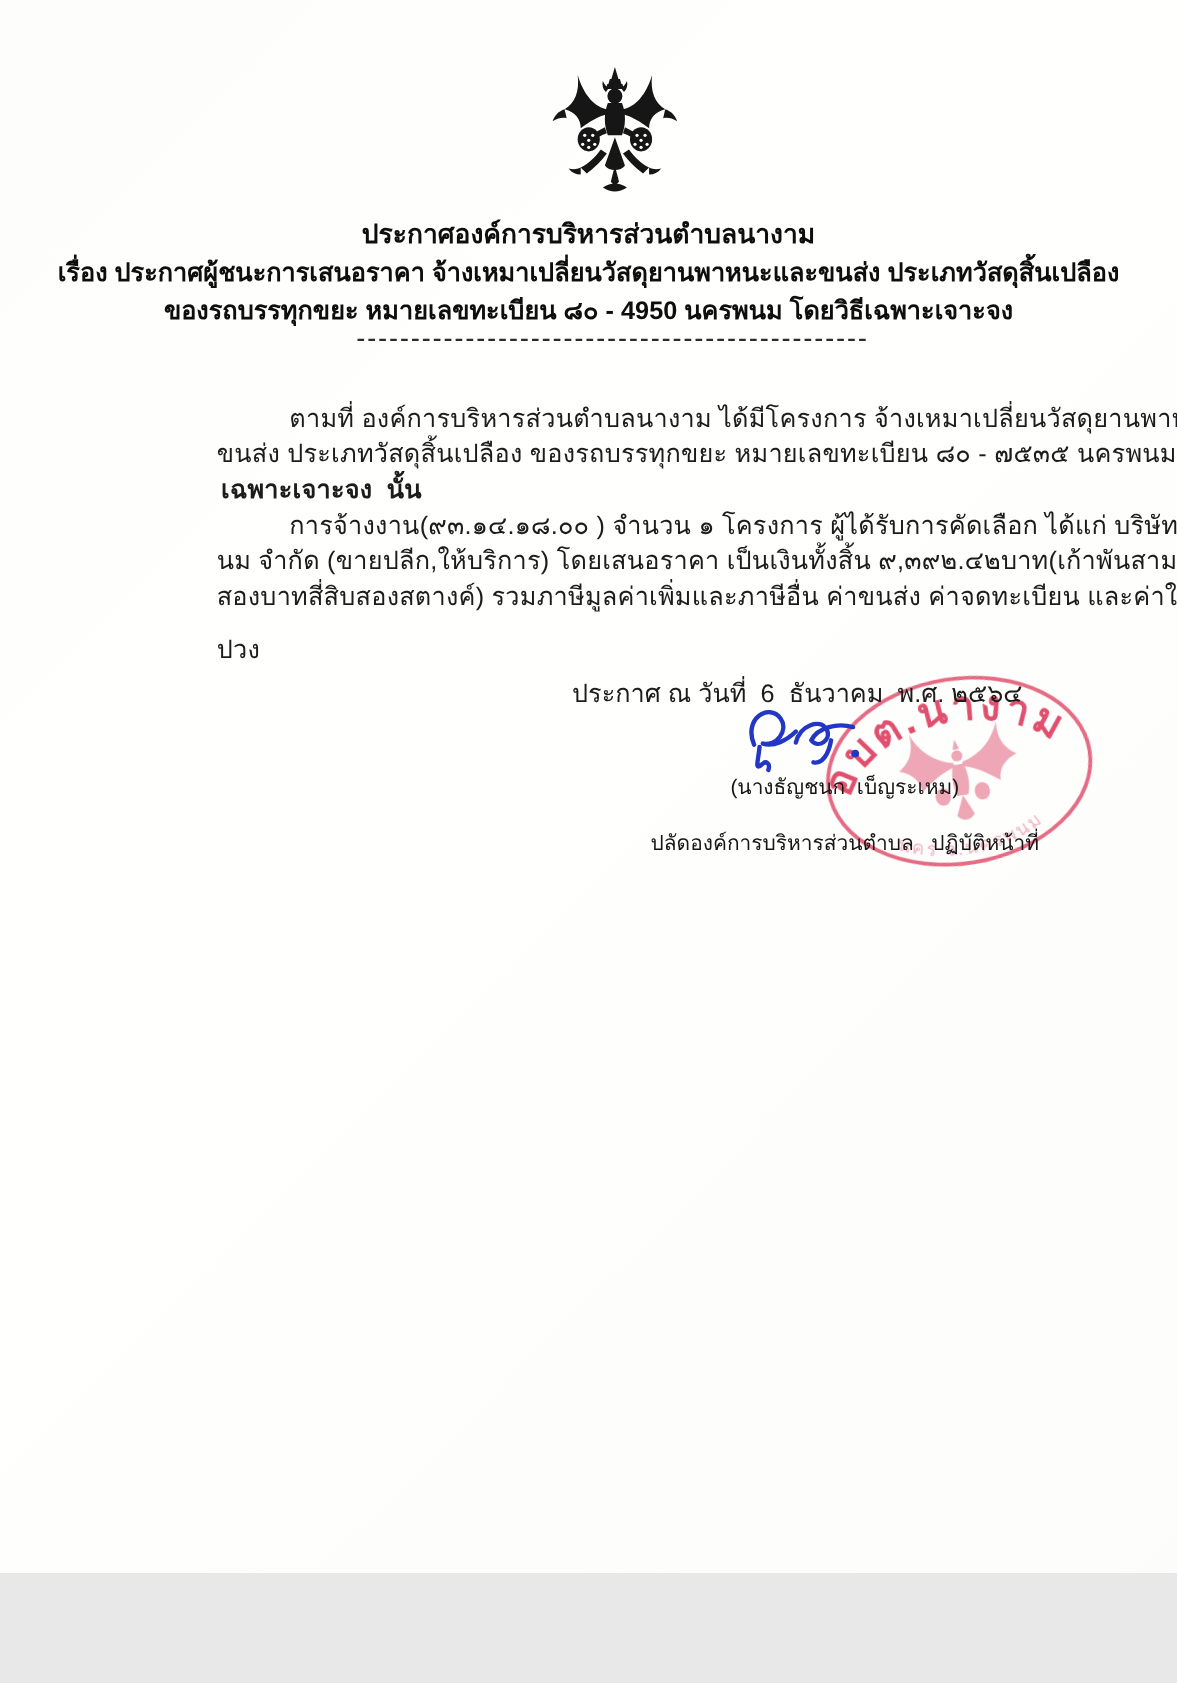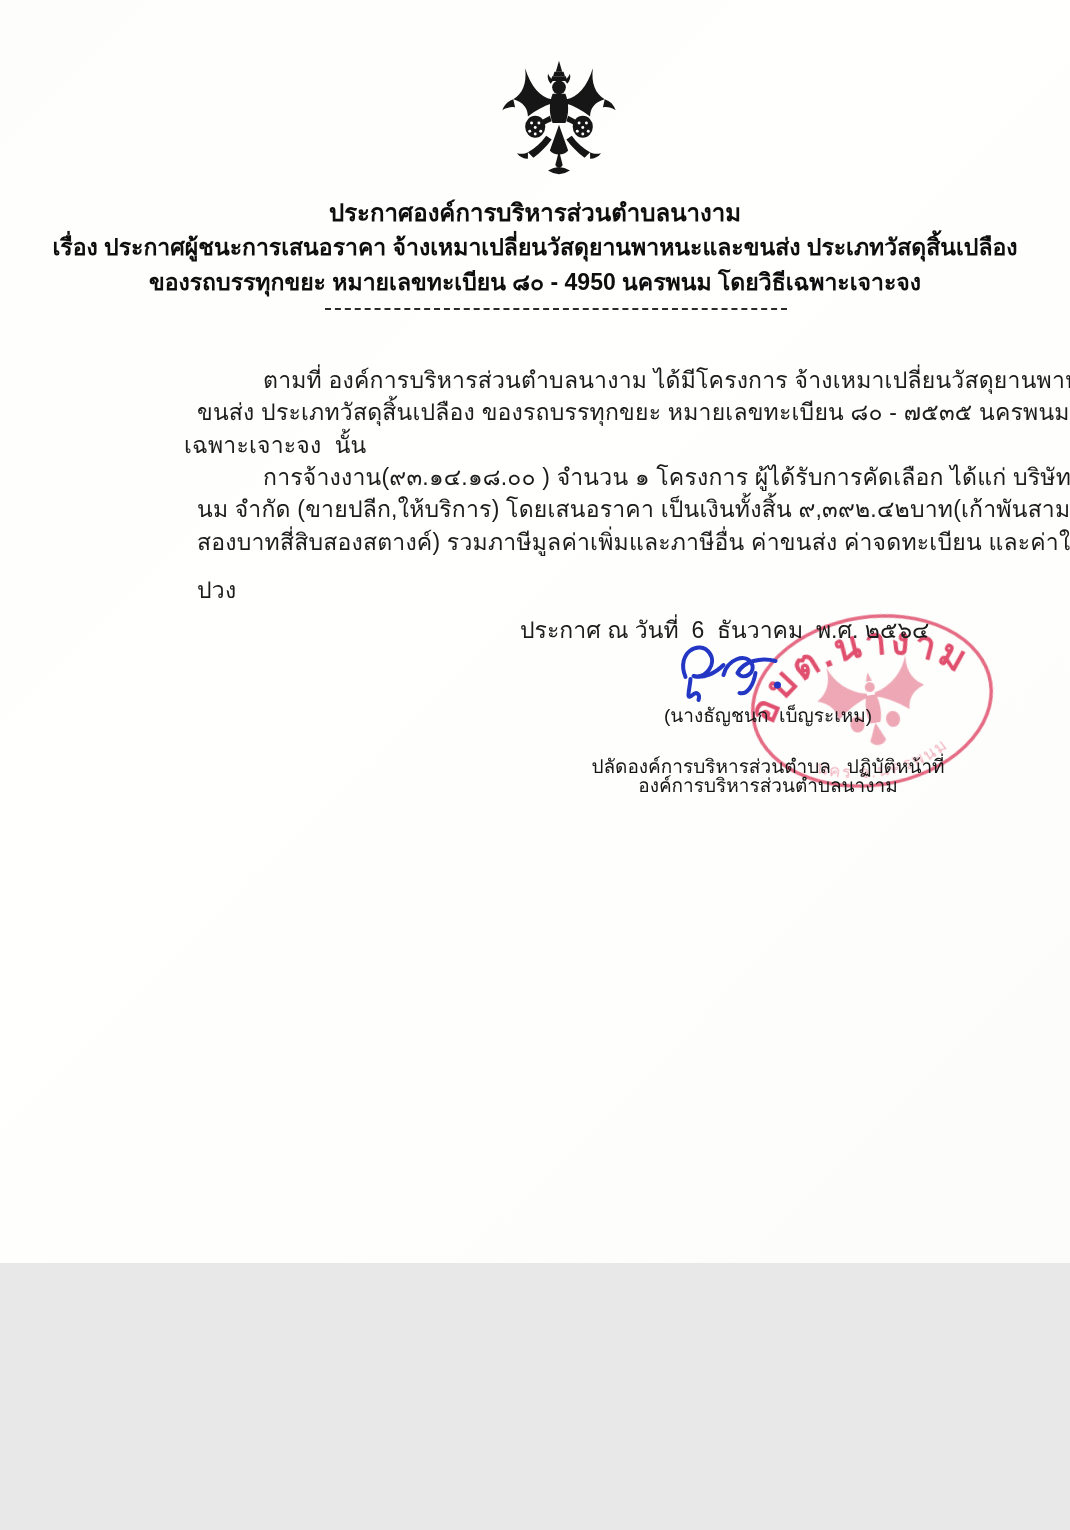--- a/index.html
+++ b/index.html
@@ -3,21 +3,21 @@
 <meta charset="utf-8">
 <style>
   html,body{margin:0;padding:0;}
   body{
     width:1070px;height:1530px;
     background:#e8e8e8;
     font-family:"Liberation Sans","DejaVu Sans",sans-serif;
   }
   .page{
     position:relative;
-    width:1070px;height:1263px;
+    width:1070px;height:1430px;
     background:linear-gradient(135deg,#fdfdfb 0%,#fffffe 40%,#fcfcfa 100%);
     overflow:hidden;
     color:#1f1f1f;
   }
   .abs{position:absolute;}
   .center-line{
     left:0;width:1070px;text-align:center;white-space:pre;
   }
   .heading{font-weight:700;color:#0e0e0e;}
   .title{font-size:24px;}
@@ -80,21 +80,21 @@
     </g>
   </svg>
 
   <div class="abs center-line heading title" style="top:193px;">ประกาศองค์การบริหารส่วนตำบลนางาม</div>
   <div class="abs center-line heading subject" style="top:229px;">เรื่อง ประกาศผู้ชนะการเสนอราคา จ้างเหมาเปลี่ยนวัสดุยานพาหนะและขนส่ง ประเภทวัสดุสิ้นเปลือง</div>
   <div class="abs center-line heading subject" style="top:264px;">ของรถบรรทุกขยะ หมายเลขทะเบียน ๘๐ - 4950 นครพนม โดยวิธีเฉพาะเจาะจง</div>
   <div class="abs divider"></div>
 
   <div class="abs body-line" style="left:263px;top:362px;">ตามที่ องค์การบริหารส่วนตำบลนางาม ได้มีโครงการ จ้างเหมาเปลี่ยนวัสดุยานพาหนะและ</div>
   <div class="abs body-line" style="left:197px;top:394px;">ขนส่ง ประเภทวัสดุสิ้นเปลือง ของรถบรรทุกขยะ หมายเลขทะเบียน ๘๐ - ๗๕๓๕ นครพนม โดยวิธี</div>
-  <div class="abs body-line" style="left:184px;top:427px;">เฉพาะเจาะจง  นั้น</div>
+  <div class="abs body-line" style="left:201px;top:427px;font-weight:bold;">เฉพาะเจาะจง  นั้น</div>
   <div class="abs body-line" style="left:263px;top:459px;">การจ้างงาน(๙๓.๑๔.๑๘.๐๐ ) จำนวน ๑ โครงการ ผู้ได้รับการคัดเลือก ได้แก่ บริษัท อีซูซุนครพ</div>
   <div class="abs body-line" style="left:197px;top:491px;">นม จำกัด (ขายปลีก,ให้บริการ) โดยเสนอราคา เป็นเงินทั้งสิ้น ๙,๓๙๒.๔๒บาท(เก้าพันสามร้อยเก้าสิบ</div>
   <div class="abs body-line" style="left:197px;top:524px;">สองบาทสี่สิบสองสตางค์) รวมภาษีมูลค่าเพิ่มและภาษีอื่น ค่าขนส่ง ค่าจดทะเบียน และค่าใช้จ่ายอื่นๆ ทั้ง</div>
   <div class="abs body-line" style="left:197px;top:572px;">ปวง</div>
 
   <div class="abs date-line z2" style="left:520px;top:612px;">ประกาศ ณ วันที่  6  ธันวาคม  พ.ศ. ๒๕๖๔</div>
 
   <svg class="abs z1" style="left:742px;top:604px;" width="260" height="195" viewBox="0 0 260 195" aria-hidden="true">
     <defs>
       <filter id="soft">
@@ -129,15 +129,14 @@
       <path d="M28 44 C18 20 42 6 52 20 C60 31 48 46 36 43 C46 46 58 40 66 32"></path>
       <path d="M33 46 C32 58 28 68 35 62 C39 58 43 61 41 67"></path>
       <path d="M66 42 C70 26 88 20 94 30 C99 40 86 48 80 40 C86 28 104 24 118 28"></path>
       <path d="M98 40 C96 52 90 62 82 60"></path>
     </g>
     <circle cx="120" cy="52" r="3.5" fill="#2336c4"></circle>
   </svg>
 
   <div class="abs sig-line z2" style="left:598px;top:700px;width:340px;">(นางธัญชนก  เบ็ญระเหม)</div>
   <div class="abs sig-line z2" style="left:560px;top:751px;width:416px;">ปลัดองค์การบริหารส่วนตำบล   ปฏิบัติหน้าที่</div>
-  <div class="abs sig-line z2" style="left:598px;top:770px;width:340px;">องค์การบริหารส่วนตำบลนางาม</div>
 
 </div>
 
 </body></html>

